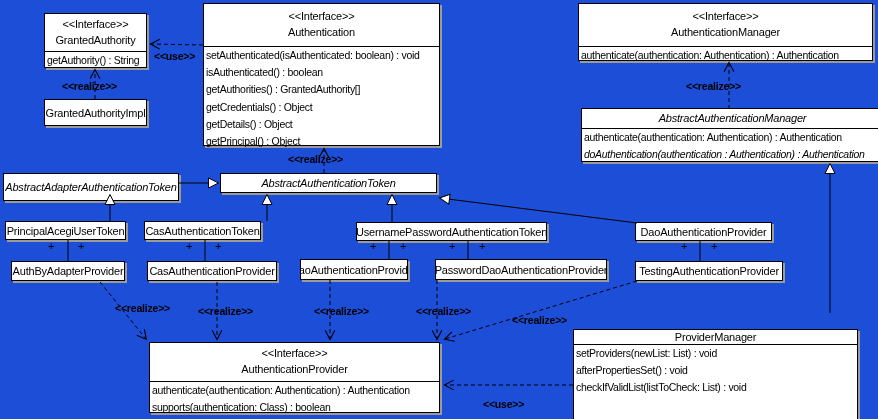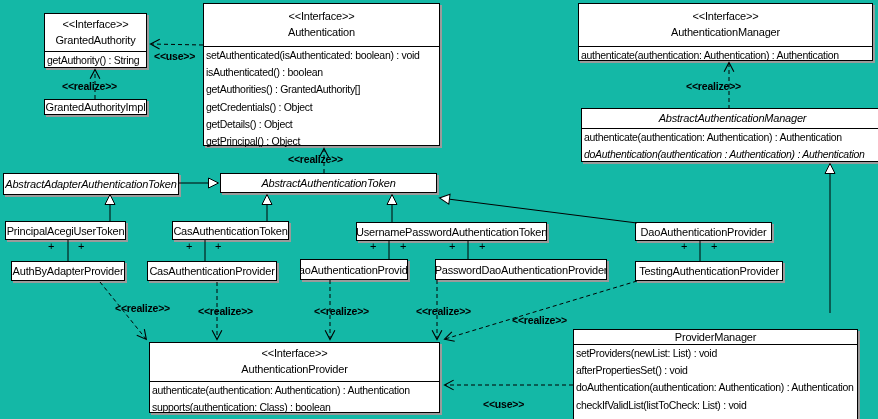--- a/index.html
+++ b/index.html
@@ -1,17 +1,17 @@
 <!DOCTYPE html>
 <html><head>
 <meta charset="utf-8">
 <style>
   html,body{margin:0;padding:0;background:#efefef;}
   #canvas{
-    position:relative;width:878px;height:419px;background:#14b8a6;overflow:hidden;
+    position:relative;width:878px;height:419px;background:#1d4ed8;overflow:hidden;
     font-family:"Liberation Sans",sans-serif;font-size:11px;color:#000;
   }
   .box{
     position:absolute;background:#fff;border:1px solid #000;
     box-shadow:2px 2px 0 #9b9b9b;box-sizing:border-box;z-index:1;
   }
   .hdr{border-bottom:1px solid #000;text-align:center;overflow:hidden;letter-spacing:-0.2px;}
   .hdr .line{line-height:16px;}
   .simple{display:flex;align-items:center;justify-content:center;white-space:nowrap;overflow:hidden;letter-spacing:-0.2px;}
   .abstract{font-style:italic;}
@@ -64,21 +64,21 @@
   </svg>
 
   <div class="box" style="left:44px;top:13px;width:103px;height:55px">
     <div class="hdr" style="height:35px;padding-top:2px">
       <div class="line">&lt;&lt;Interface&gt;&gt;</div>
       <div class="line">GrantedAuthority</div>
     </div>
     <div class="m">getAuthority() : String</div>
   </div>
 
-  <div class="box simple" style="left:44px;top:99px;width:103px;height:16px">
+  <div class="box simple" style="left:44px;top:99px;width:103px;height:27px">
     <span>GrantedAuthorityImpl</span>
   </div>
 
   <div class="box" style="left:203px;top:3px;width:237px;height:143px">
     <div class="hdr" style="height:38px;padding-top:4px">
       <div class="line">&lt;&lt;Interface&gt;&gt;</div>
       <div class="line">Authentication</div>
     </div>
     <div class="m">setAuthenticated(isAuthenticated: boolean) : void</div>
     <div class="m">isAuthenticated() : boolean</div>
@@ -97,33 +97,33 @@
   </div>
 
   <div class="box" style="left:581px;top:108px;width:303px;height:54px">
     <div class="hdr" style="height:19px">
       <div class="line abstract" style="line-height:19px">AbstractAuthenticationManager</div>
     </div>
     <div class="m" style="line-height:16.5px">authenticate(authentication: Authentication) : Authentication</div>
     <div class="m abstract" style="line-height:16.5px">doAuthentication(authentication : Authentication) : Authentication</div>
   </div>
 
-  <div class="box simple" style="left:3px;top:173px;width:176px;height:22px">
+  <div class="box simple" style="left:3px;top:173px;width:176px;height:28px">
     <span class="abstract">AbstractAdapterAuthenticationToken</span>
   </div>
 
   <div class="box simple" style="left:220px;top:173px;width:217px;height:20px">
     <span class="abstract">AbstractAuthenticationToken</span>
   </div>
 
   <div class="box simple" style="left:5px;top:221px;width:121px;height:19px">
     <span>PrincipalAcegiUserToken</span>
   </div>
 
-  <div class="box simple" style="left:172px;top:221px;width:117px;height:19px">
+  <div class="box simple" style="left:144px;top:221px;width:117px;height:19px">
     <span>CasAuthenticationToken</span>
   </div>
 
   <div class="box simple" style="left:356px;top:222px;width:191px;height:19px">
     <span>UsernamePasswordAuthenticationToken</span>
   </div>
 
   <div class="box simple" style="left:635px;top:222px;width:137px;height:19px">
     <span>DaoAuthenticationProvider</span>
   </div>
@@ -156,21 +156,20 @@
     <div class="m" style="line-height:16.5px">authenticate(authentication: Authentication) : Authentication</div>
     <div class="m" style="line-height:16.5px">supports(authentication: Class) : boolean</div>
   </div>
 
   <div class="box" style="left:573px;top:329px;width:285px;height:102px">
     <div class="hdr" style="height:14px">
       <div class="line" style="line-height:14px">ProviderManager</div>
     </div>
     <div class="m">setProviders(newList: List) : void</div>
     <div class="m">afterPropertiesSet() : void</div>
-    <div class="m">doAuthentication(authentication: Authentication) : Authentication</div>
     <div class="m">checkIfValidList(listToCheck: List) : void</div>
   </div>
 
   <span class="elabel" style="left:62px;top:80px">&lt;&lt;realize&gt;&gt;</span>
   <span class="elabel" style="left:154px;top:50px">&lt;&lt;use&gt;&gt;</span>
   <span class="elabel" style="left:288px;top:153px">&lt;&lt;realize&gt;&gt;</span>
   <span class="elabel" style="left:686px;top:80px">&lt;&lt;realize&gt;&gt;</span>
   <span class="elabel" style="left:115px;top:302px">&lt;&lt;realize&gt;&gt;</span>
   <span class="elabel" style="left:198px;top:305px">&lt;&lt;realize&gt;&gt;</span>
   <span class="elabel" style="left:314px;top:305px">&lt;&lt;realize&gt;&gt;</span>

